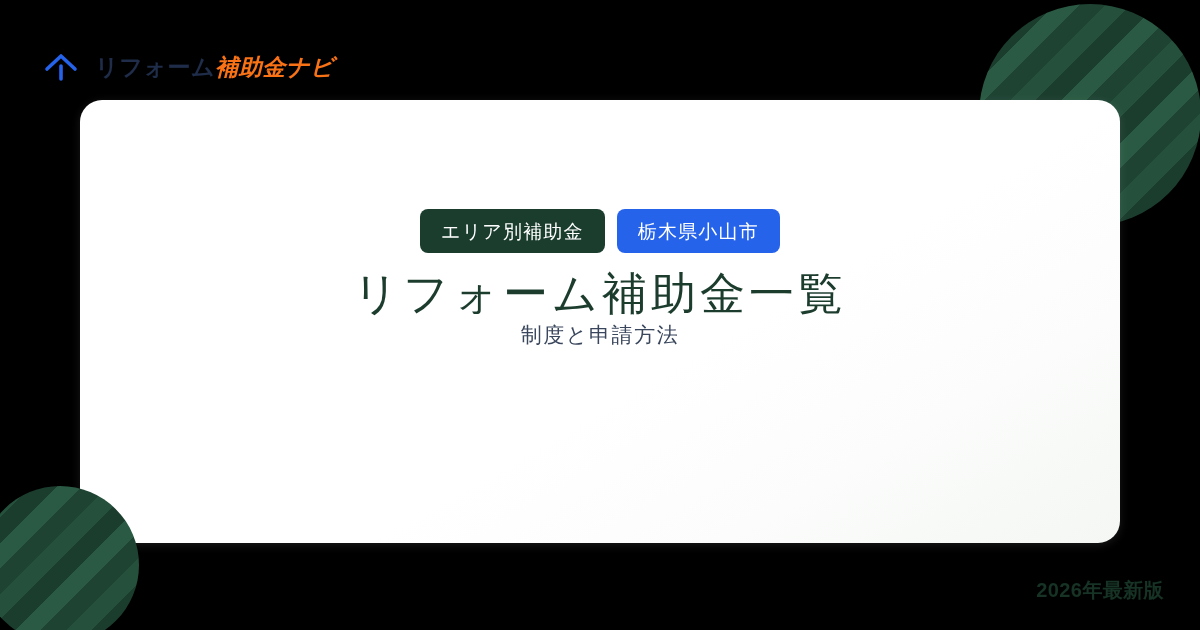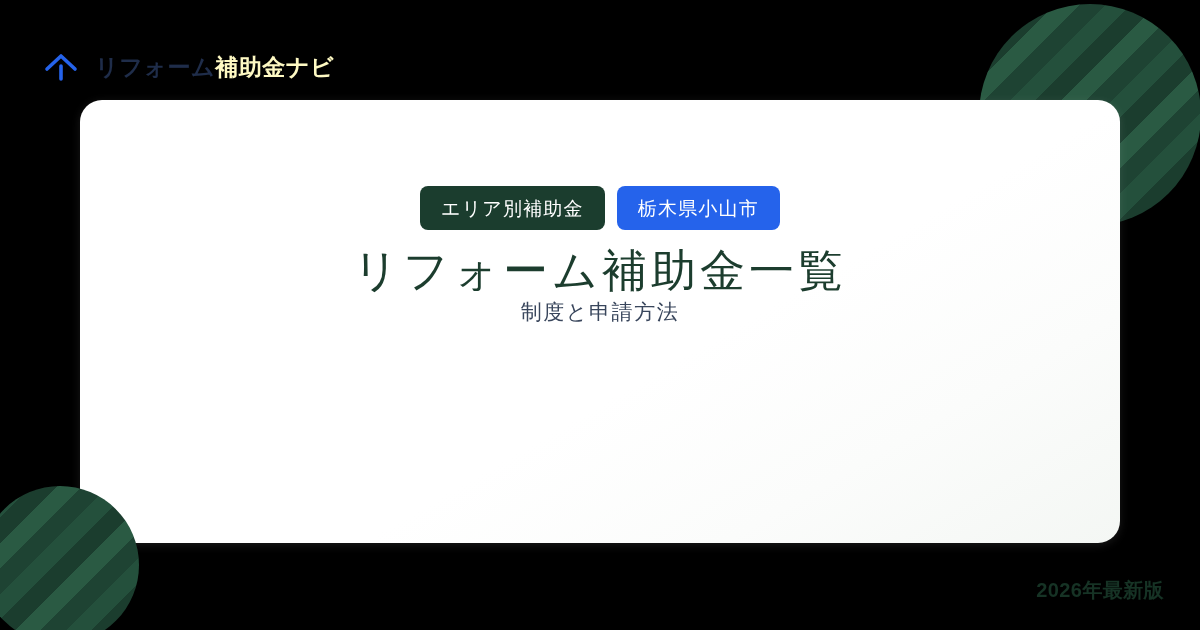--- a/index.html
+++ b/index.html
@@ -52,21 +52,21 @@
   #brand-text {
     font-size:23px;
     font-weight:700;
     letter-spacing:0.6px;
     line-height:1;
     white-space:nowrap;
     display:flex;
     align-items:baseline;
   }
   .brand-primary { color:#1f2d4a; }
-  .brand-accent  { color:#fef9c3; }
+  .brand-accent  { color:#f97316;font-style:italic; }
 
   
   #card {
     position:absolute;
     left:80px; top:100px;
     width:1040px; height:443px;
     border-radius:22px;
     background:linear-gradient(150deg,#ffffff 0%,#ffffff 58%,#fbfcfb 78%,#f4f7f4 100%);
     box-shadow:0 2px 10px rgba(255,255,255,0.10);
     display:flex;
@@ -74,21 +74,21 @@
     align-items:center;
     justify-content:flex-start;
     overflow:hidden;
   }
 
   
   #badge-row {
     display:flex;
     gap:12px;
     align-items:center;
-    margin-top:86px;
+    margin-top:109px;
   }
   .badge {
     height:44px;
     display:flex;
     align-items:center;
     justify-content:center;
     padding:0 21px;
     border-radius:8px;
     font-size:19px;
     font-weight:400;

